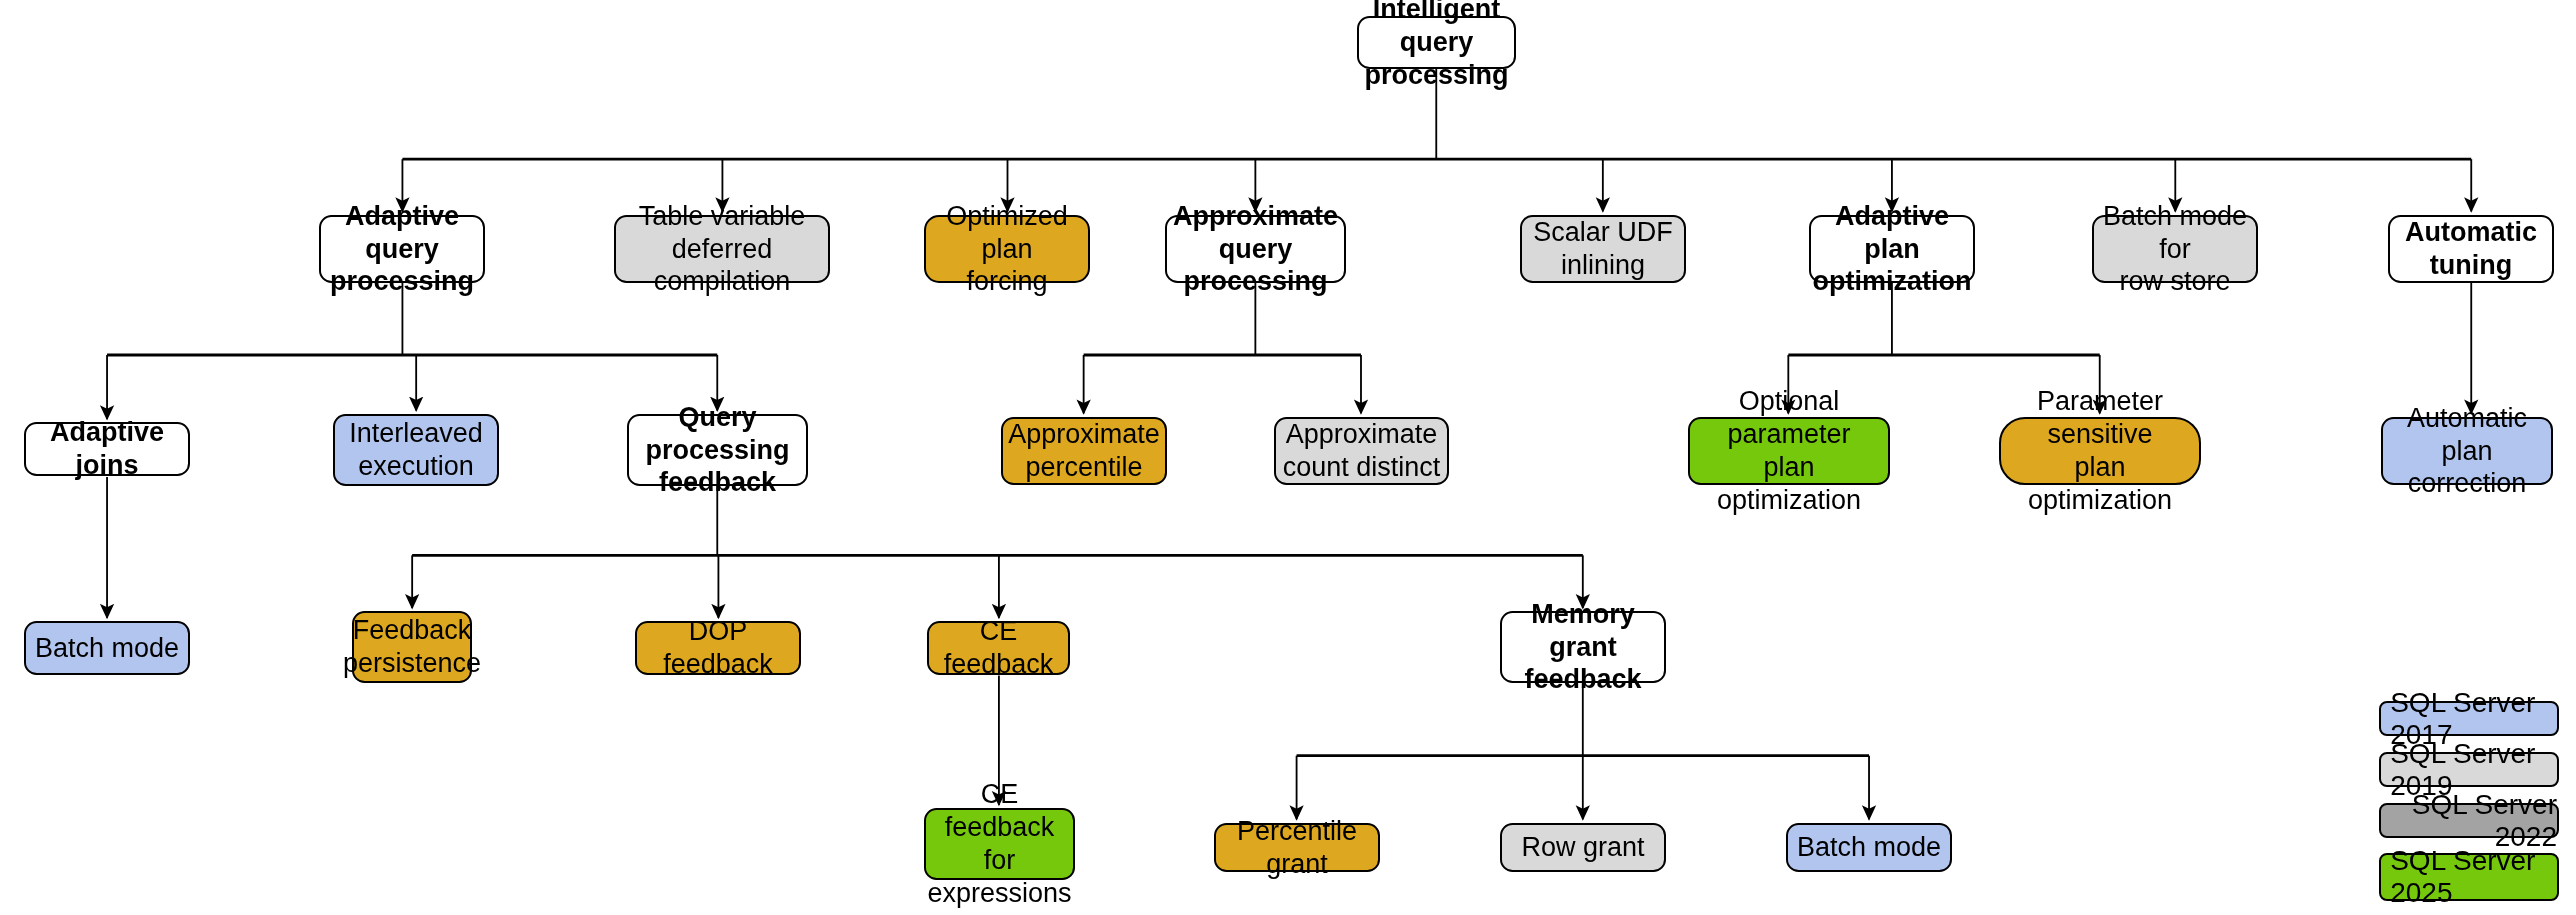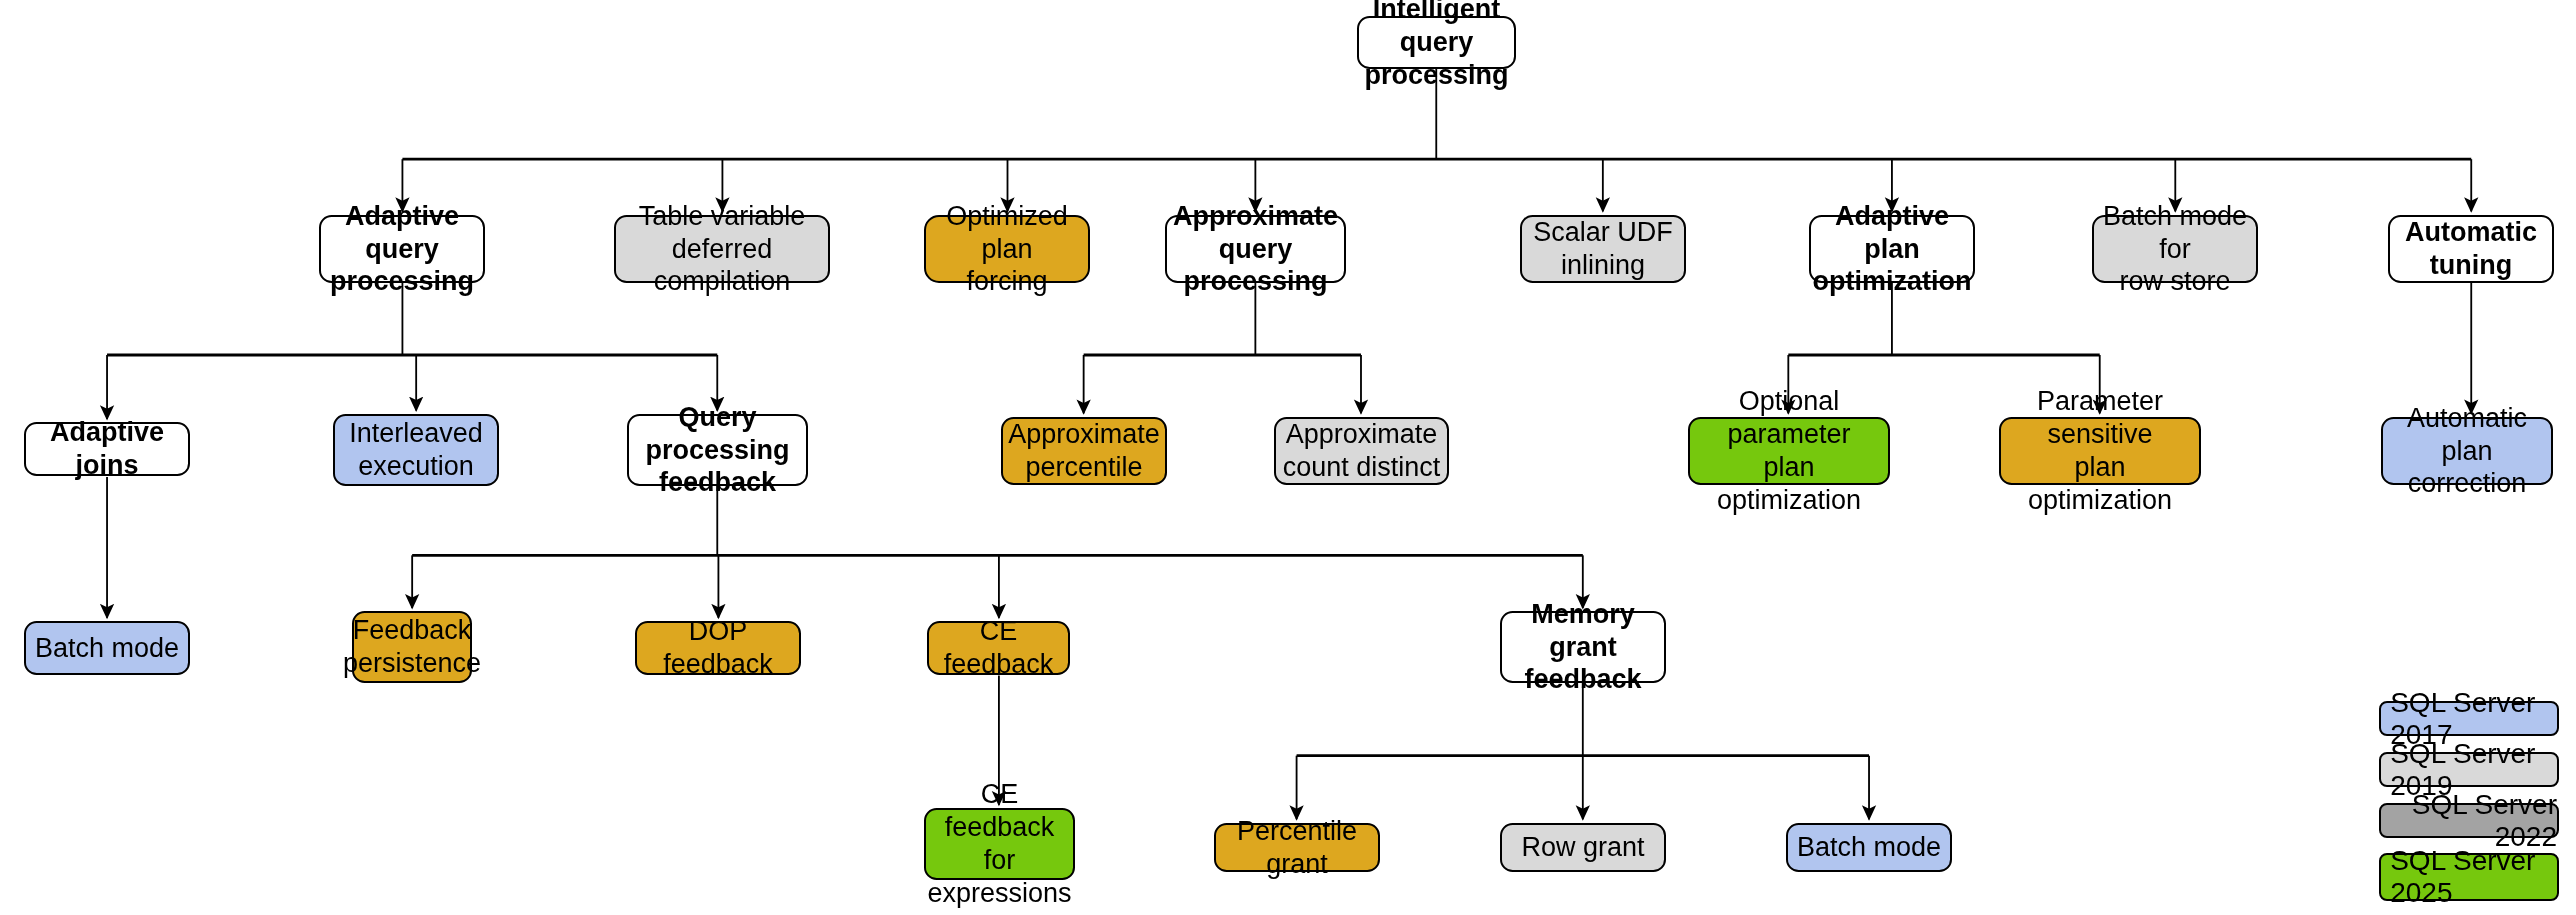--- a/index.html
+++ b/index.html
@@ -127,21 +127,21 @@
     </div>
     <div class="node" style="left: 1001px; top: 417px; width: 166px; height: 68px; background: rgb(221, 167, 31);">
       <span>Approximate<br>percentile</span>
     </div>
     <div class="node" style="left: 1274px; top: 417px; width: 175px; height: 68px; background: rgb(217, 217, 217);">
       <span>Approximate<br>count distinct</span>
     </div>
     <div class="node" style="left: 1688px; top: 417px; width: 202px; height: 68px; background: rgb(118, 200, 13);">
       <span>Optional parameter<br>plan optimization</span>
     </div>
-    <div class="node" style="left: 1999px; top: 417px; width: 202px; height: 68px; background: rgb(221, 167, 31);">
+    <div class="node" style="left: 1999px; top: 417px; width: 202px; height: 68px; background: rgb(221, 167, 31); border-radius: 26px;">
       <span>Parameter sensitive<br>plan optimization</span>
     </div>
     <div class="node" style="left: 2381px; top: 417px; width: 172px; height: 68px; background: rgb(177, 197, 239);">
       <span>Automatic plan<br>correction</span>
     </div>
     <div class="node" style="left: 24px; top: 621px; width: 166px; height: 54px; background: rgb(177, 197, 239);">
       <span>Batch mode</span>
     </div>
     <div class="node" style="left: 352px; top: 611px; width: 120px; height: 72px; background: rgb(221, 167, 31);">
       <span>Feedback<br>persistence</span>

